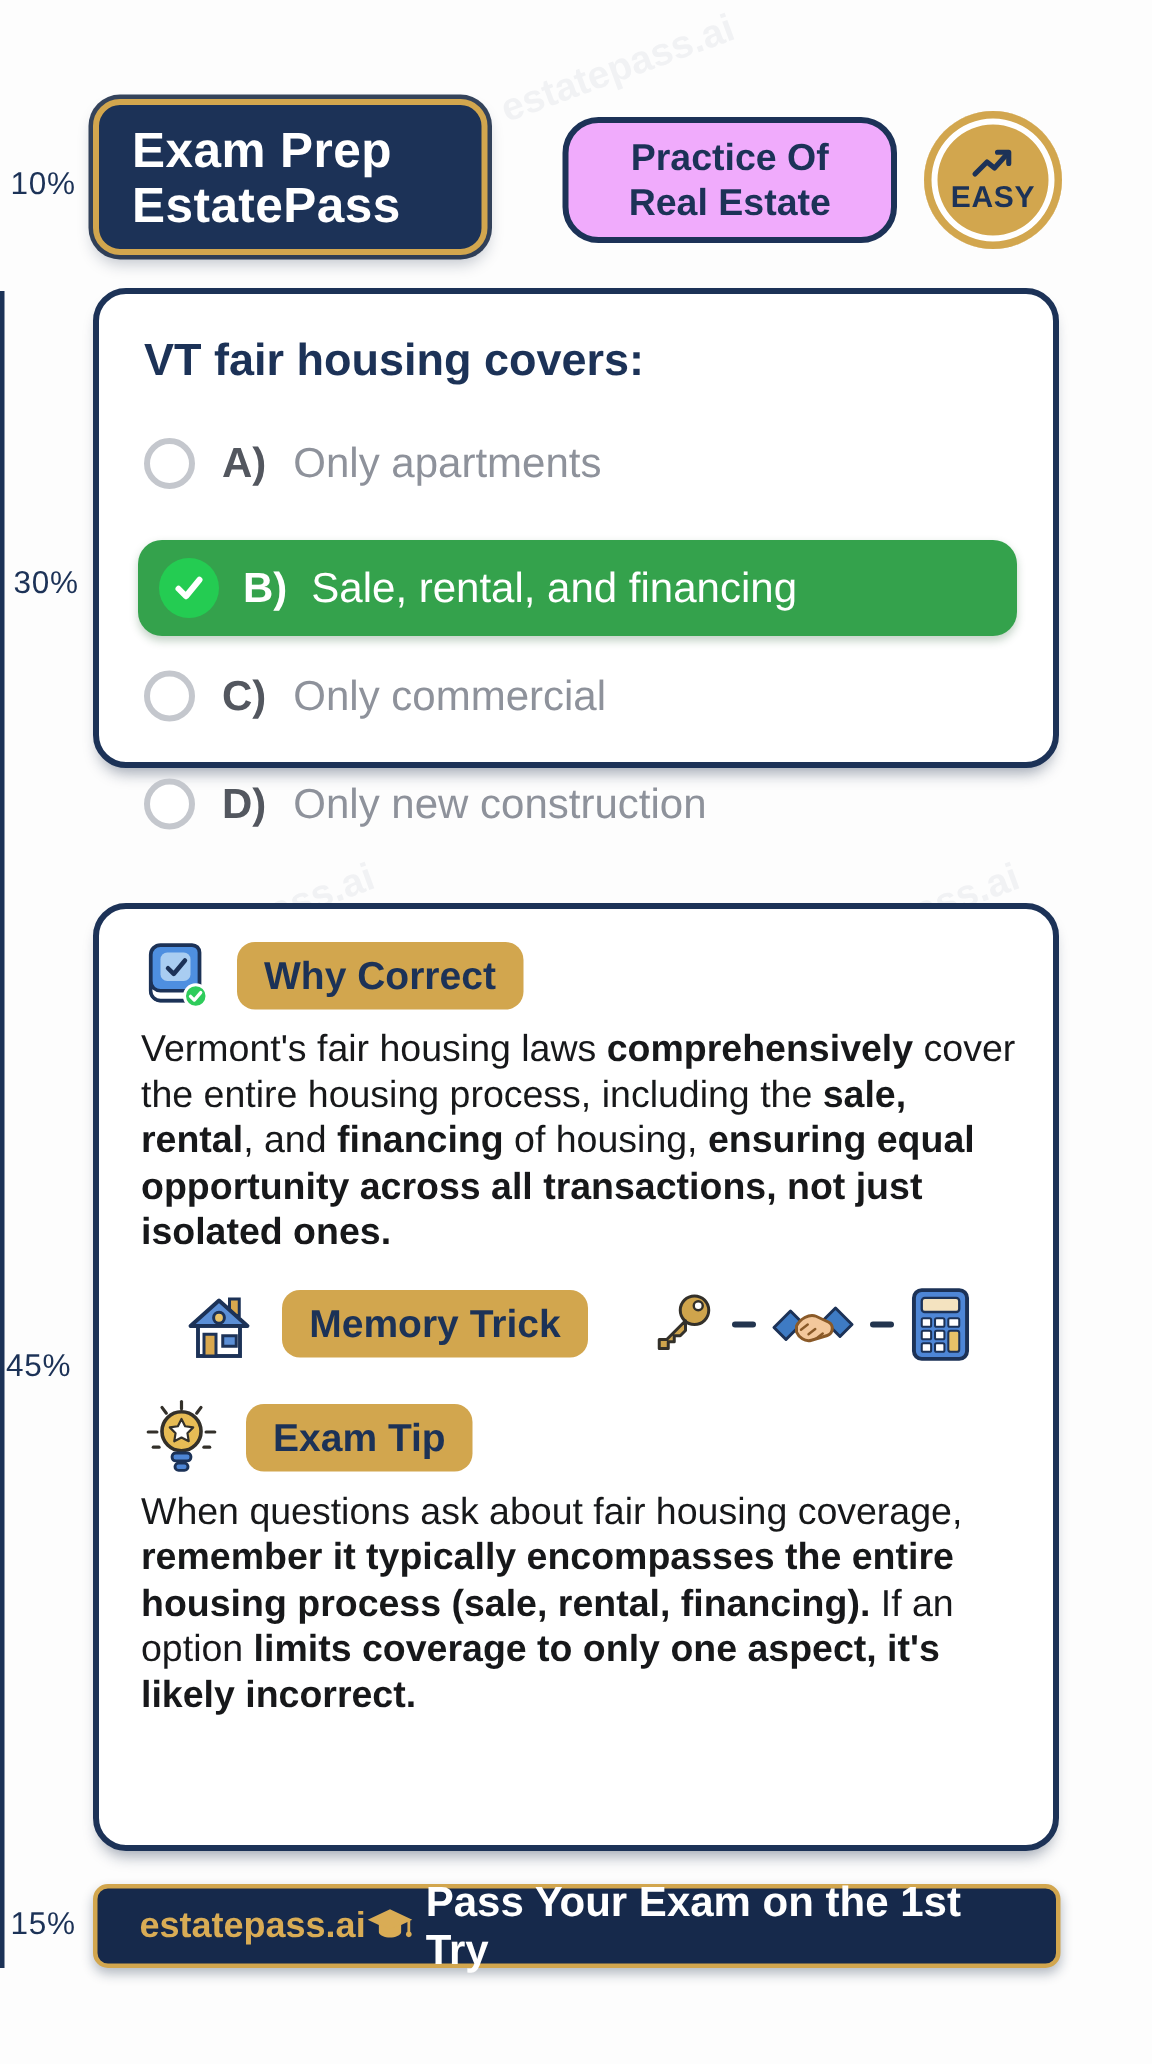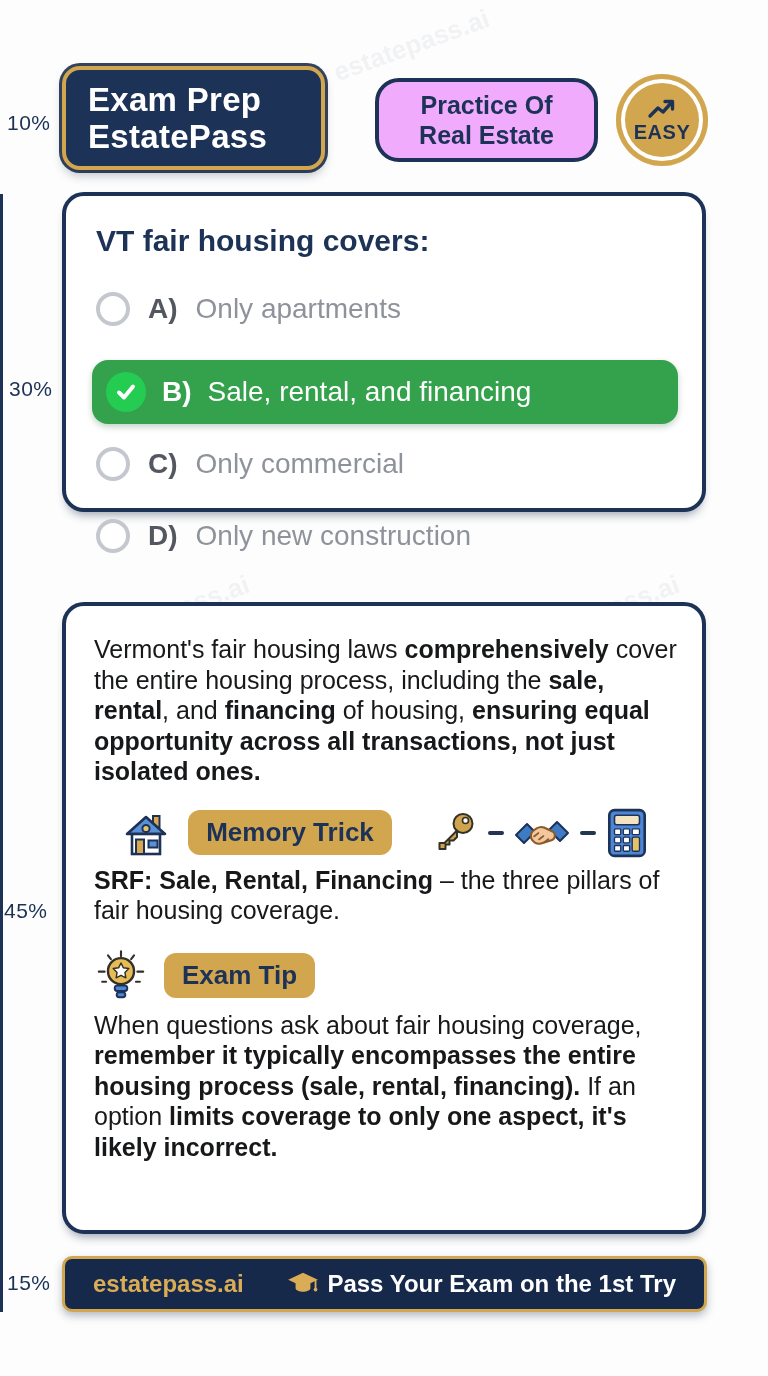--- a/index.html
+++ b/index.html
@@ -68,21 +68,21 @@
   .para .b{font-weight:bold;}
   .chain{display:flex;align-items:center;gap:10px;margin-left:24px;}
   .dash{width:16px;height:4px;background:#23354F;border-radius:2px;}
 
   
   .footer{position:absolute;left:62px;top:1256px;width:645px;height:56px;
     background:var(--navyDeep,#16294B);border:3px solid var(--gold,#D2A64E);border-radius:10px;
     box-sizing:border-box;display:flex;align-items:center;justify-content:space-between;
     padding:0 28px;box-shadow:0 4px 8px rgba(18,35,64,.3);}
   .site{color:var(--goldText,#D9AC55);font-size:24px;font-weight:bold;}
-  .tag{display:flex;align-items:center;gap:8px;color:#fff;font-size:24px;font-weight:bold;}
+  .tag{display:flex;align-items:center;gap:8px;color:#fff;font-size:28px;font-weight:bold;}
 
   .icon{display:block;flex:0 0 auto;}
 </style>
 </head>
 <body>
 
 <div class="canvas">
 
   <span class="wm on-dark" style="left:150px;top:118px;">estatepass.ai</span>
   <span class="wm" style="left:330px;top:30px;">estatepass.ai</span>
@@ -140,20 +140,31 @@
 
     <div class="opt d">
       <span class="radio"></span>
       <span class="letter">D)</span>
       <span class="text">Only new construction</span>
     </div>
   </div>
 
   <div class="ecard">
 
+    <div class="sect-head h1">
+      <svg class="icon" width="48" height="48" viewBox="0 0 48 48">
+        <path d="M13 4h21a5 5 0 0 1 5 5v27a5 5 0 0 1-5 5H13a6.5 6.5 0 0 1-6.5-6.5v-24A6.5 6.5 0 0 1 13 4z" fill="#4E8FE0" stroke="#1C3257" stroke-width="2.5"></path>
+        <path d="M6.5 34.5A6.5 6.5 0 0 0 13 41h21a5 5 0 0 0 5-5v-1.5H13a6.5 6.5 0 0 1-6.5-6z" fill="#FFFFFF" stroke="#1C3257" stroke-width="2.2"></path>
+        <rect x="13" y="9" width="20" height="19" rx="4.5" fill="#A9CDF1"></rect>
+        <path d="M18 19.5l3.8 3.8 7.5-9" stroke="#1C3257" stroke-width="3" fill="none" stroke-linecap="round" stroke-linejoin="round"></path>
+        <circle cx="36.5" cy="38" r="7.5" fill="#2ECC5B" stroke="#fff" stroke-width="2"></circle>
+        <path d="M33 38.2l2.5 2.5 4.3-5" stroke="#fff" stroke-width="2.2" fill="none" stroke-linecap="round" stroke-linejoin="round"></path>
+      </svg>
+      <span class="badge">Why Correct</span>
+    </div>
     <div class="para"><span>Vermont's fair housing laws </span><span class="b">comprehensively</span><span> cover the entire housing process, including the </span><span class="b">sale, rental</span><span>, and </span><span class="b">financing</span><span> of housing, </span><span class="b">ensuring equal opportunity across all transactions, not just isolated ones.</span></div>
 
     <div class="sect-head h2">
       <svg class="icon" width="52" height="52" viewBox="0 0 52 52">
         <rect x="33" y="9" width="6.5" height="11" fill="#D9A84E" stroke="#1C3257" stroke-width="2"></rect>
         <path d="M7 27L26 10l19 17z" fill="#5B8FD6" stroke="#1C3257" stroke-width="2.6" stroke-linejoin="round"></path>
         <rect x="12" y="27" width="28" height="20" fill="#fff" stroke="#1C3257" stroke-width="2.6"></rect>
         <circle cx="26" cy="21.5" r="3.6" fill="#E8C268" stroke="#1C3257" stroke-width="2"></circle>
         <rect x="16" y="32.5" width="8" height="14.5" fill="#D9A84E" stroke="#1C3257" stroke-width="2"></rect>
         <rect x="28.5" y="33.5" width="9" height="7" fill="#5B8FD6" stroke="#1C3257" stroke-width="2"></rect>
@@ -184,21 +195,20 @@
               <rect x="25" y="20" width="7" height="5.5" rx="1"></rect>
             <rect x="8" y="28" width="6" height="5.5" rx="1"></rect>
               <rect x="16.5" y="28" width="6" height="5.5" rx="1"></rect>
             <rect x="8" y="36" width="6" height="5.5" rx="1"></rect>
               <rect x="16.5" y="36" width="6" height="5.5" rx="1"></rect>
             <rect x="25" y="28" width="7" height="13.5" rx="1.5" fill="#E8C268"></rect>
           </g>
         </svg>
       </span>
     </div>
-    <div class="para tight"><span class="b">SRF:</span><span> </span><span class="b">Sale, Rental, Financing</span><span> – the three pillars of fair housing coverage.</span></div>
 
     <div class="sect-head h3">
       <svg class="icon" width="54" height="56" viewBox="0 0 56 58">
         <g stroke="#33302A" stroke-width="2.2" stroke-linecap="round">
           <path d="M28 3.5v5"></path>
             <path d="M14.5 7.5l3 4"></path>
             <path d="M41.5 7.5l-3 4"></path>
           <path d="M5 24.5h6"></path>
             <path d="M45 24.5h6"></path>
             <path d="M8.5 35h4"></path>

